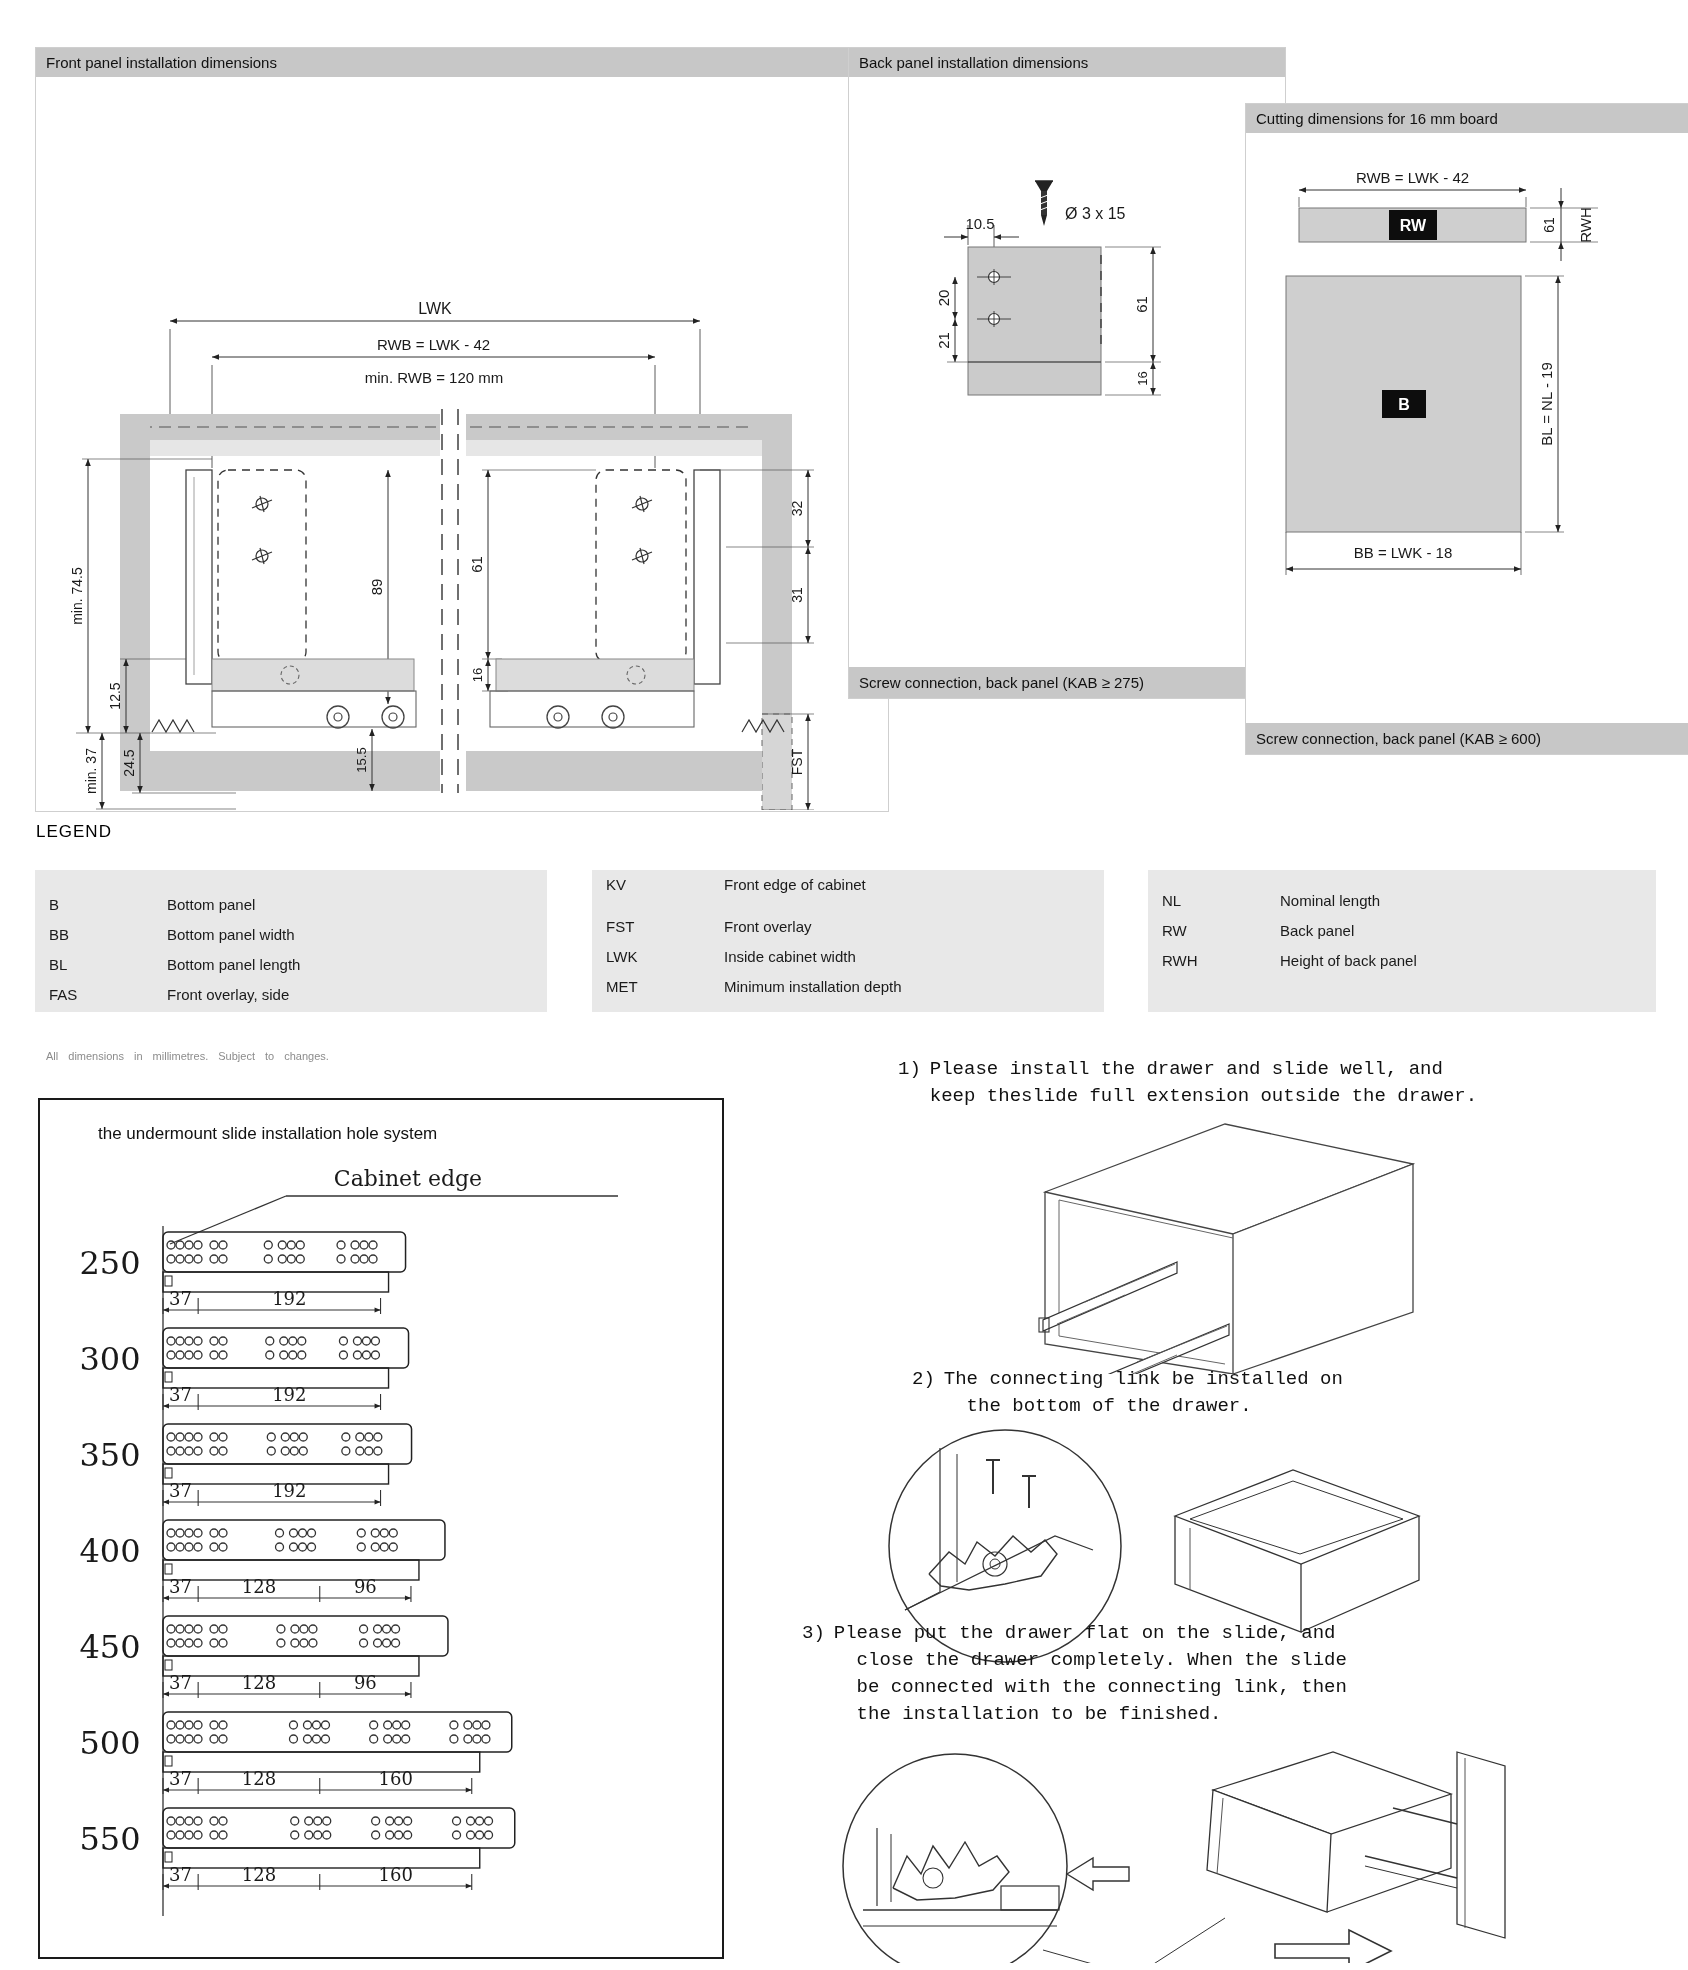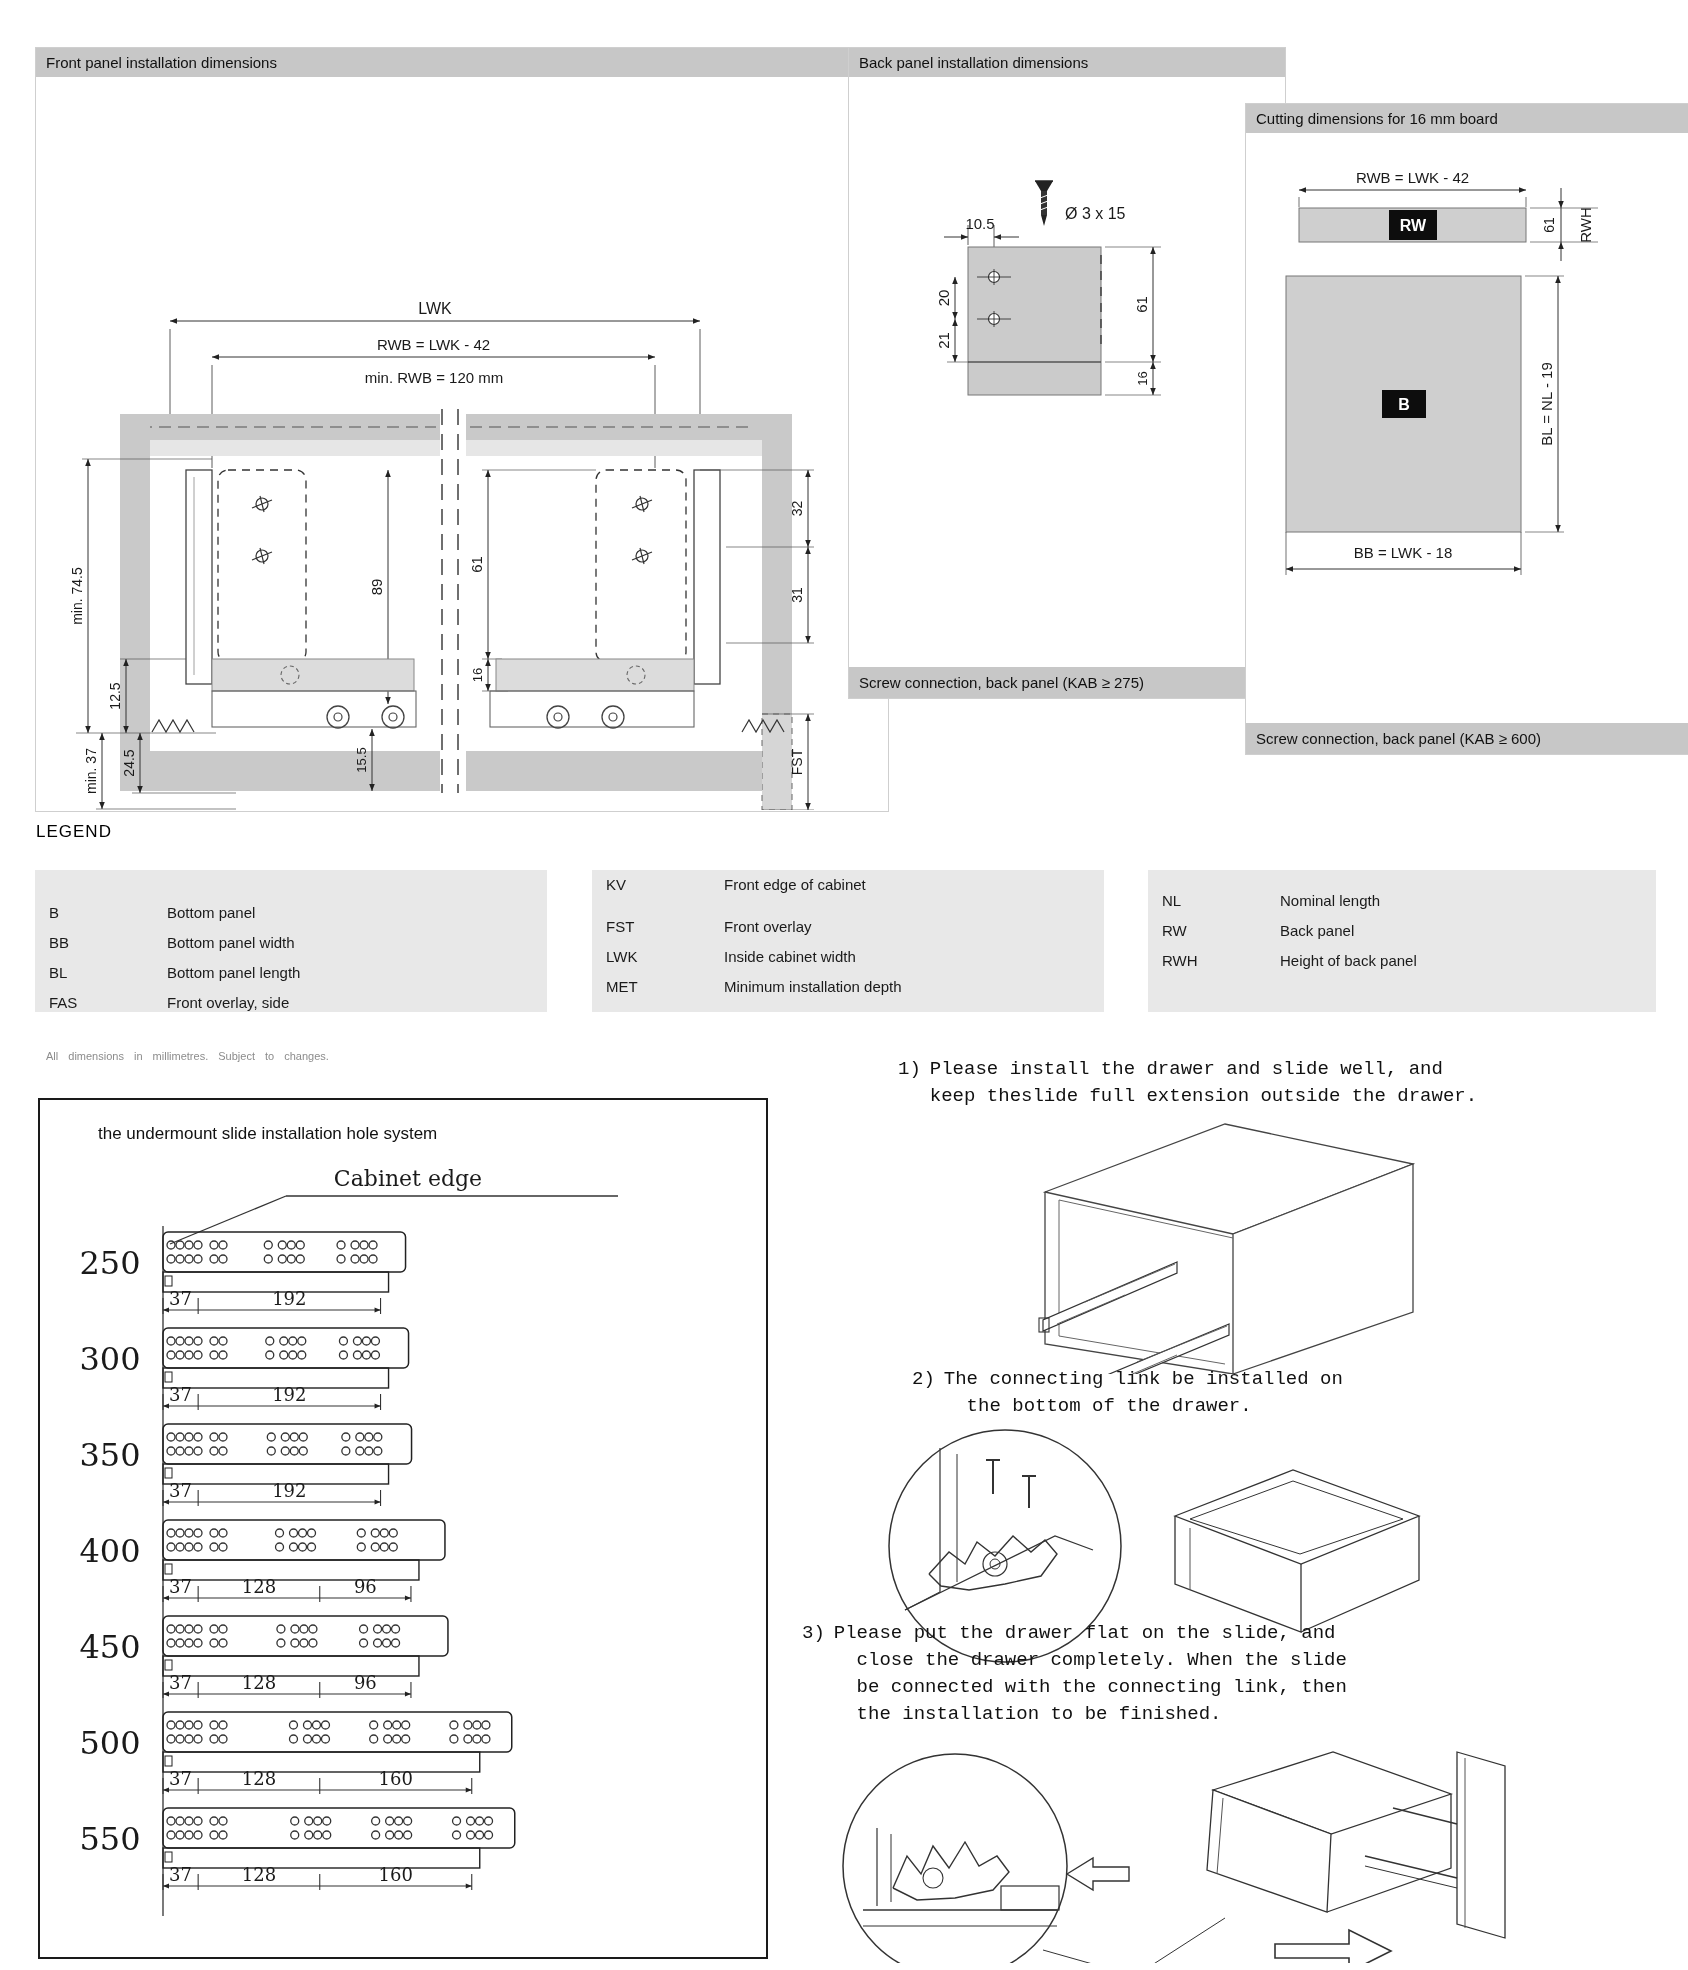--- a/index.html
+++ b/index.html
@@ -8,21 +8,21 @@
   .panel{position:absolute;background:#fff;border:1px solid #cfcfcf;padding-left:42px;}
   .panel-hd{position:absolute;left:0;top:0;right:0;height:29px;background:#c7c7c7;
             font-size:15px;line-height:29px;padding-left:10px;color:#111;}
   .panel-ft{position:absolute;left:0;bottom:0;right:0;height:31px;background:#c7c7c7;
             font-size:15px;line-height:31px;padding-left:10px;color:#111;}
   .legend-heading{position:absolute;left:36px;top:822px;font-size:17px;color:#000000;letter-spacing:1px;}
   .legend-box{position:absolute;top:870px;height:142px;background:#e8e8e8;font-size:15px;}
   .lrow{height:30px;line-height:30px;padding-left:14px;}
   .lrow .abbr{display:inline-block;width:118px;}
   .note{position:absolute;left:46px;top:1050px;font-size:11px;color:#8c8c8c;word-spacing:7px;}
-  .hole-box{position:absolute;left:38px;top:1098px;width:682px;height:857px;border:2.5px solid #1a1a1a;padding-left:44px;}
+  .hole-box{position:absolute;left:38px;top:1098px;width:682px;height:857px;border:2.5px solid #1a1a1a;}
   .hole-title{position:absolute;left:58px;top:24px;font-size:17px;color:#111;}
   .step{position:absolute;display:flex;font-family:"Liberation Mono",monospace;
         font-size:19px;line-height:27px;color:#111;white-space:pre;}
   .step-num{margin-right:9px;}
   svg{position:absolute;}
   svg text{user-select:none;}
 </style>
 </head>
 <body>
 
@@ -237,21 +237,21 @@
         <line x1="40" y1="436" x2="275" y2="436" stroke="#333" stroke-width="1"></line>
         <polygon points="40,436 47,433.2 47,438.8" fill="#222" stroke="none" stroke-width="1.2"></polygon>
         <polygon points="275,436 268,433.2 268,438.8" fill="#222" stroke="none" stroke-width="1.2"></polygon>
       </svg>
     <div class="panel-ft">Screw connection, back panel (KAB ≥ 600)</div>
   </section>
 
   <div class="legend-heading">LEGEND</div>
 
   <div class="legend-box" style="left:35px;width:512px;">
-    <div class="lrow" style="padding-top:28px;"><span class="abbr">B</span><span>Bottom panel</span></div>
+    <div class="lrow" style="padding-top:20px;"><span class="abbr">B</span><span>Bottom panel</span></div>
     <div class="lrow"><span class="abbr">BB</span><span>Bottom panel width</span></div>
     <div class="lrow"><span class="abbr">BL</span><span>Bottom panel length</span></div>
     <div class="lrow"><span class="abbr">FAS</span><span>Front overlay, side</span></div>
   </div>
   <div class="legend-box" style="left:592px;width:512px;">
     <div class="lrow"><span class="abbr">KV</span><span>Front edge of cabinet</span></div>
     <div class="lrow" style="padding-top:12px;"><span class="abbr">FST</span><span>Front overlay</span></div>
     <div class="lrow"><span class="abbr">LWK</span><span>Inside cabinet width</span></div>
     <div class="lrow"><span class="abbr">MET</span><span>Minimum installation depth</span></div>
   </div>

